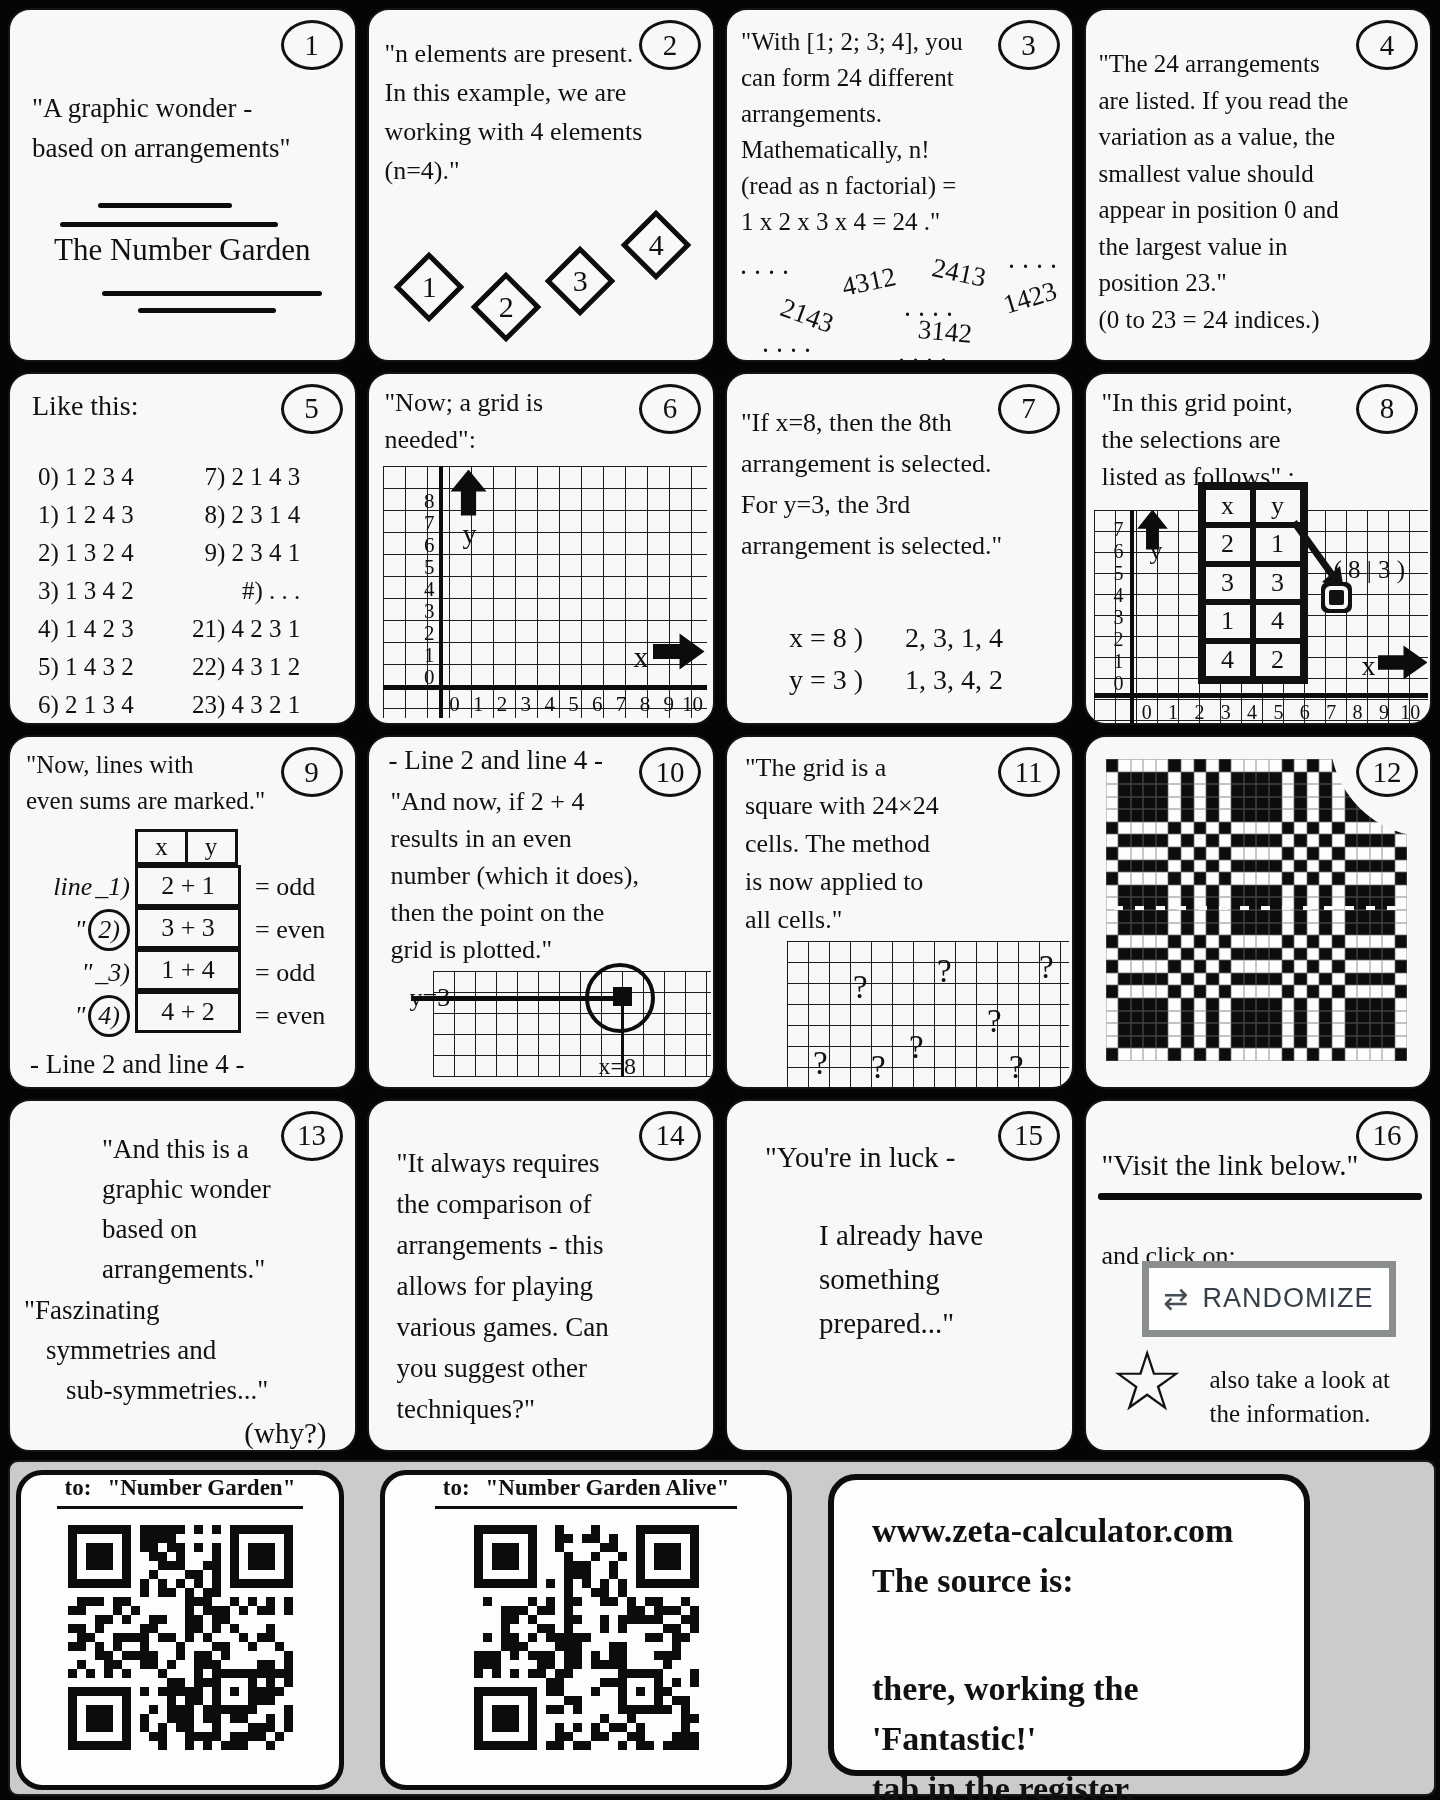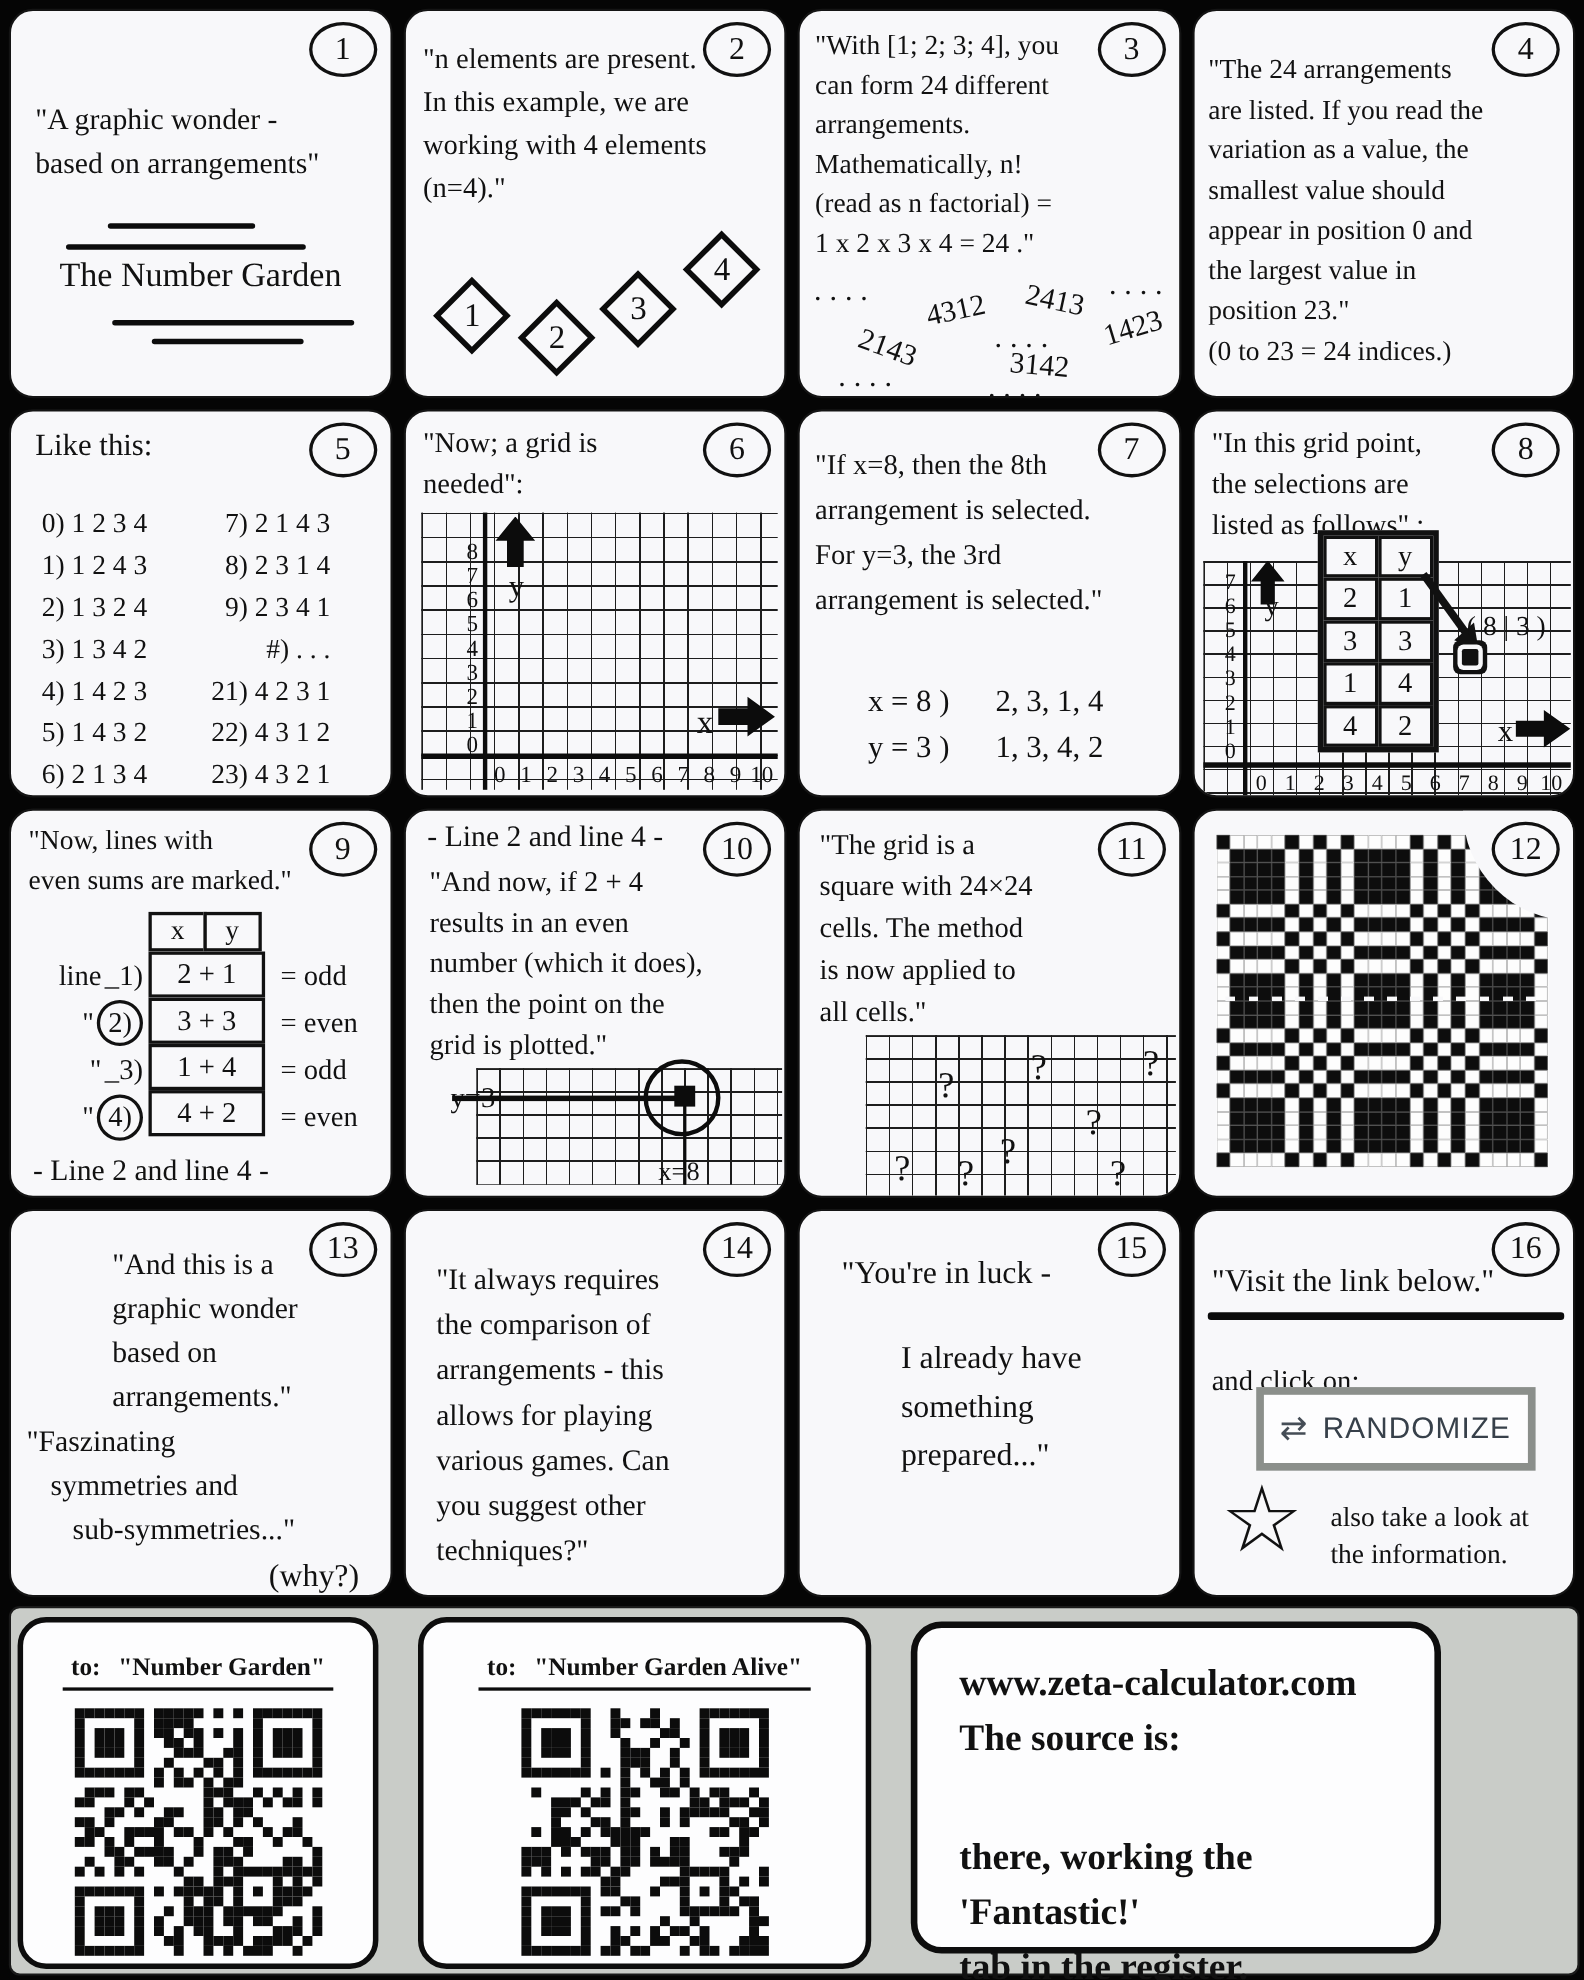--- a/index.html
+++ b/index.html
@@ -62,21 +62,21 @@
   .p8-point{left:243px;top:216px;width:15px;height:15px;background:#111;border-radius:2px;
             box-shadow:0 0 0 4px #f8f8fa,0 0 0 8px #111;z-index:3;}
   .p8-ptlabel{left:248px;top:182px;font-size:25px;z-index:3;}
   
   .p9-head{left:16px;top:10px;font-size:25px;line-height:36px;}
   .p9-xy{position:absolute;left:125px;top:92px;z-index:2;}
   .p9-xy span{display:inline-block;width:47px;height:30px;border:3.5px solid #111;text-align:center;
               font-size:25px;line-height:30px;background:#f8f8fa;}
   .p9-xy span + span{margin-left:-3.5px;}
   #p9-labels{position:absolute;left:0px;top:128px;width:120px;}
-  .p9lr{height:43px;display:flex;align-items:center;justify-content:flex-end;font-size:26px;gap:3px;}
+  .p9lr{height:43px;display:flex;align-items:center;justify-content:flex-end;font-size:26px;gap:3px;font-style:italic;}
   .p9lr .circ{border:3px solid #111;border-radius:50%;padding:3px 7px;}
   #p9-exprs{position:absolute;left:125px;top:128px;}
   .p9-expr{width:100px;height:36px;border:3.5px solid #111;display:flex;align-items:center;justify-content:center;
            font-size:26px;background:#f8f8fa;}
   .p9-expr + .p9-expr{margin-top:-3.5px;border-top-width:3.5px;}
   .p9-expr{margin-bottom:3.5px;}
   #p9-results{position:absolute;left:245px;top:128px;}
   .p9-res{height:43px;display:flex;align-items:center;font-size:26px;}
   .p9-foot{left:20px;top:312px;font-size:27px;}
   
@@ -121,21 +121,21 @@
   .p16-btn .lbl{font-family:"Liberation Sans","DejaVu Sans",sans-serif;font-size:27px;letter-spacing:1px;}
   .p16-star{left:24px;top:238px;font-size:84px;line-height:84px;font-family:"DejaVu Sans",sans-serif;}
   .p16-note{left:124px;top:262px;font-size:25px;line-height:34px;}
   
   .strip{position:absolute;left:8px;top:1460px;width:1424px;height:332px;background:#c9ccc8;
          border-radius:10px;border:2px solid #1a1a1a;}
   .qrbox{position:absolute;background:#fdfdfe;border:5px solid #0d0d0d;border-radius:26px;
          display:flex;flex-direction:column;align-items:center;}
   .qrbox1{left:6px;top:8px;width:318px;height:310px;}
   .qrbox2{left:370px;top:8px;width:402px;height:310px;}
-  .qrlabel{margin-top:28px;font-size:23px;font-weight:bold;border-bottom:3px solid #0d0d0d;
+  .qrlabel{margin-top:0;font-size:23px;font-weight:bold;border-bottom:3px solid #0d0d0d;
            padding:0 8px 5px 8px;display:flex;gap:16px;}
   .qr{display:grid;width:225px;height:225px;margin-top:16px;}
   .qr div.qon{background:#0c0c0c;}
   .srcbox{position:absolute;left:818px;top:12px;width:482px;height:302px;background:#fdfdfe;
           border:6px solid #0d0d0d;border-radius:28px;padding:26px 0 0 38px;box-sizing:border-box;}
   .srcbox div{font-size:34px;font-weight:bold;line-height:50px;}
   .src-gap{height:58px;}
 </style>
 </head>
 <body>

